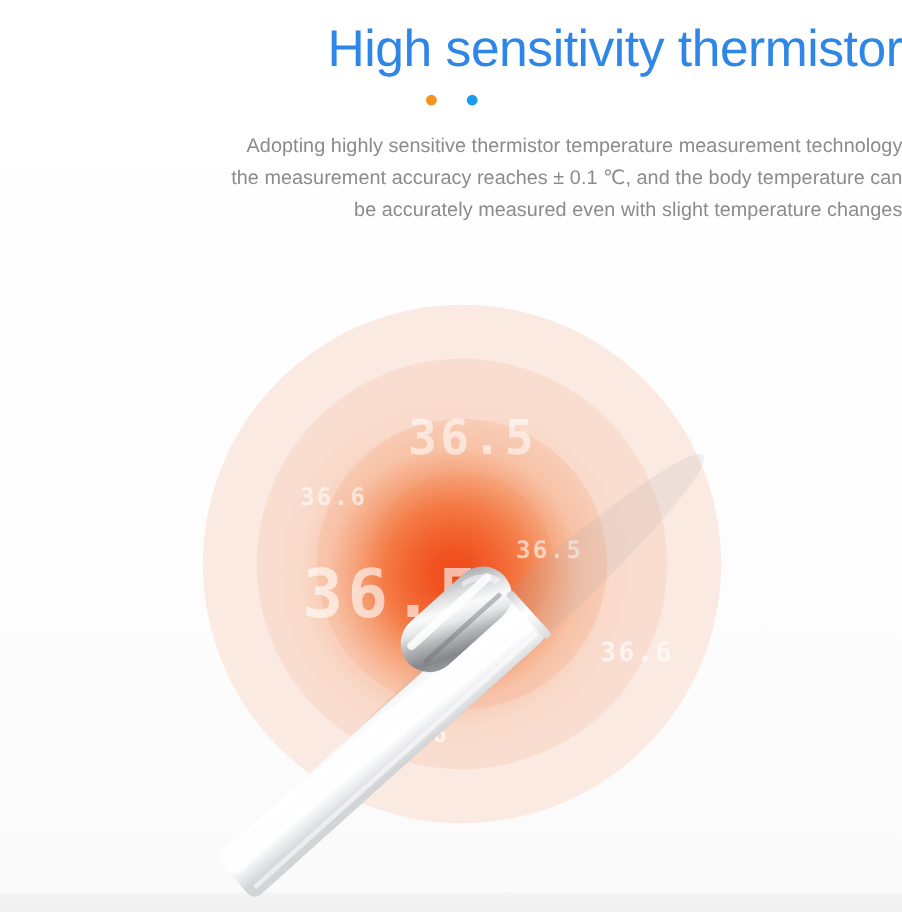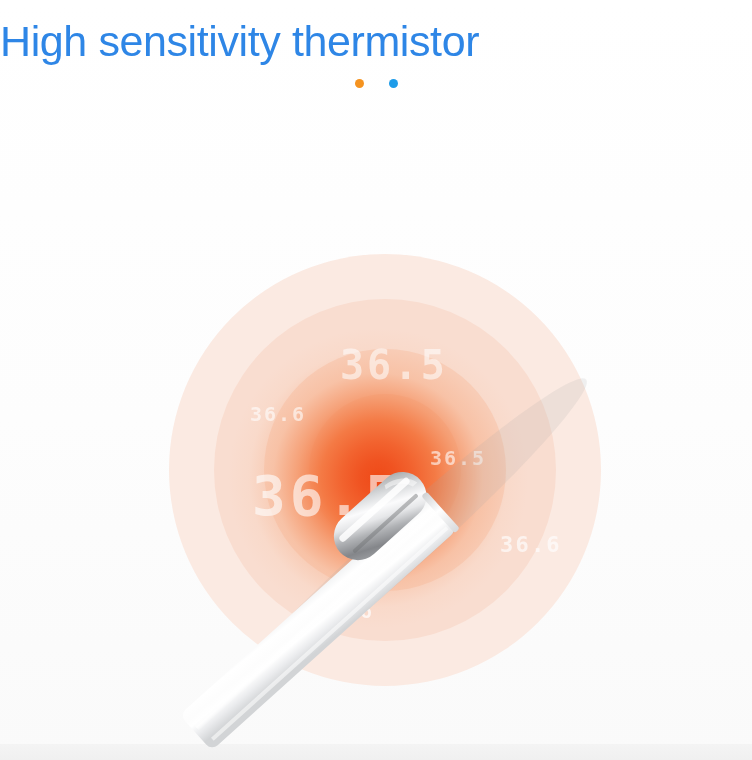--- a/index.html
+++ b/index.html
@@ -31,21 +31,21 @@
     height: 16px;
     background: linear-gradient(180deg, #f4f4f4 0%, #f0f0f0 100%);
   }
 
   
   .header {
     position: absolute;
     left: 0;
     top: 0;
     width: 752px;
-    text-align: left;
+    text-align: right;
     z-index: 8;
   }
 
   .title {
     margin: 0;
     padding-top: 16px;
     font-size: 43px;
     font-weight: 400;
     letter-spacing: -0.4px;
     line-height: 1.18;
@@ -254,16 +254,21 @@
   <div class="header">
 
     <h1 class="title">High sensitivity thermistor</h1>
 
     <div class="dots">
       <span class="dot dot-orange"></span>
       <span class="dot dot-blue"></span>
     </div>
 
 
+    <p class="body-copy">
+      <span class="line">Adopting highly sensitive thermistor temperature measurement technology</span>
+      <span class="line">the measurement accuracy reaches ± 0.1 ℃, and the body temperature can</span>
+      <span class="line">be accurately measured even with slight temperature changes</span>
+    </p>
   </div>
 
   <div class="surface-band"></div>
 </div>
 
 </body></html>

